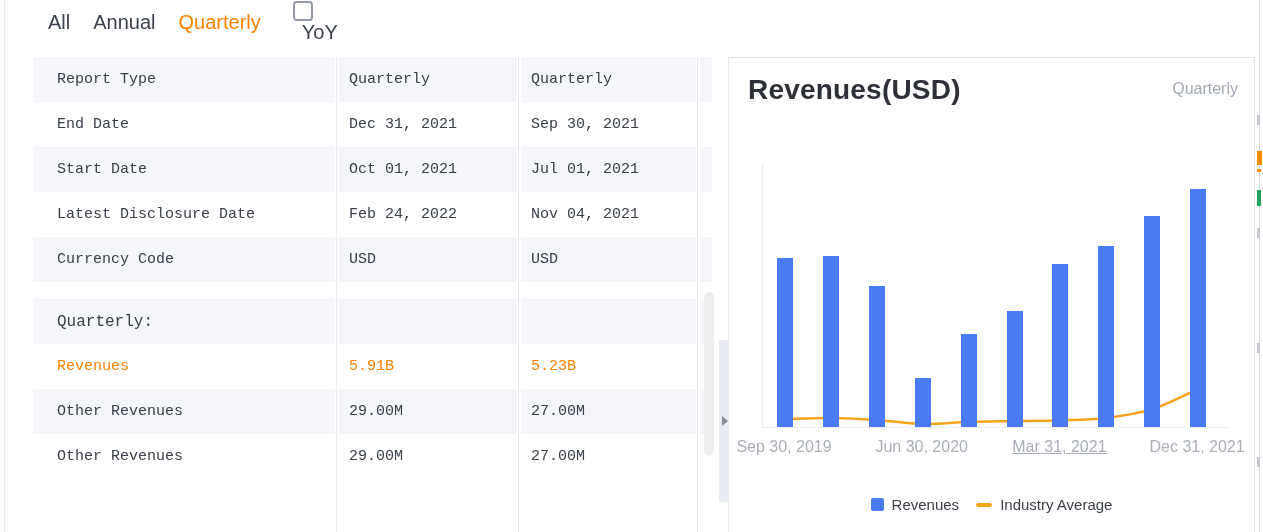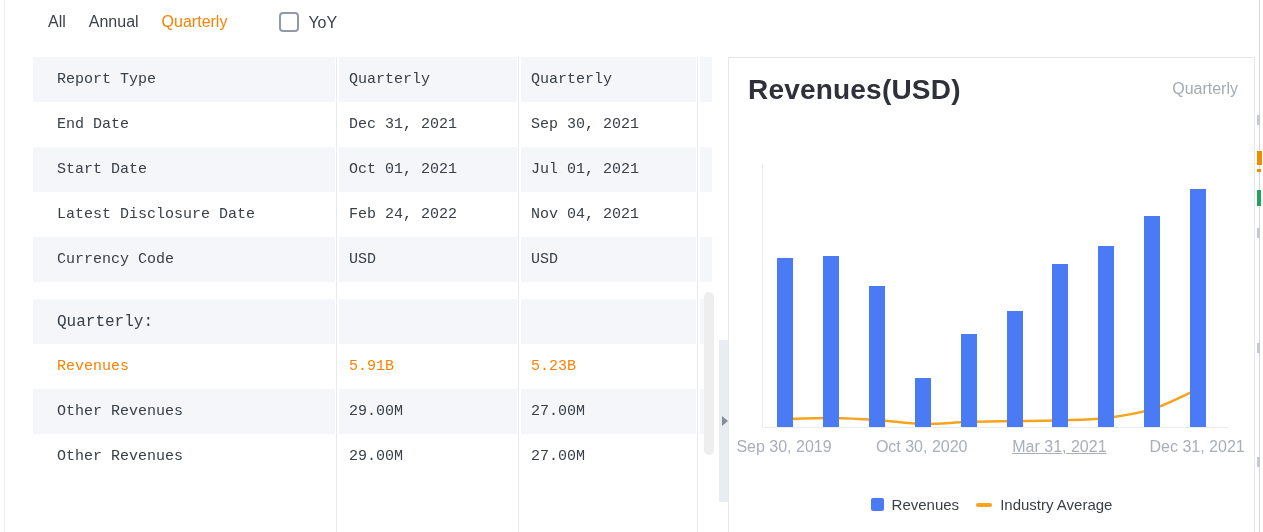--- a/index.html
+++ b/index.html
@@ -8,25 +8,25 @@
   }
   *{margin:0;padding:0;box-sizing:border-box;}
   html,body{background:#fff;}
   body{font-family:"Liberation Sans",sans-serif;color:var(--text);}
   #screen{position:relative;width:1263px;height:532px;overflow:hidden;background:#fff;}
 
   
   .page-edge{position:absolute;left:4px;top:0;width:1px;height:532px;background:#eaedf1;}
 
   
-  .tabbar{position:absolute;left:48px;top:10px;height:24px;display:flex;align-items:center;font-size:16px;}
+  .tabbar{position:absolute;left:48px;top:10px;height:24px;display:flex;align-items:center;font-size:20px;}
   .tab{color:#3c424b;cursor:pointer;white-space:nowrap;}
   .tab + .tab{margin-left:23px;}
   .tab.active{color:var(--accent);}
-  .yoy-wrap{display:flex;align-items:flex-end;margin-left:52px;}
+  .yoy-wrap{display:flex;align-items:flex-start;margin-left:32px;flex-direction:column;}
   .checkbox{width:20px;height:20px;border:2px solid #939aa6;border-radius:4px;background:#fff;}
   .yoy-label{margin-left:9px;color:#3c424b;}
 
   
   .fin-table{position:absolute;left:33px;top:57px;width:679px;}
   .frow{display:grid;grid-template-columns:302px 178px 175px 12px;column-gap:4px;height:45px;}
   .frow.spacer{height:17px;}
   .frow .cell{display:flex;align-items:center;font-size:15px;color:var(--text);overflow:hidden;white-space:nowrap;font-family:Liberation Mono, monospace;}
   .frow .cell.label{padding-left:24px;}
   .frow .cell.val{padding-left:10px;}
@@ -162,21 +162,21 @@
         <div class="bar" style="left: 151.7px; height: 49.2px;"></div>
         <div class="bar" style="left: 197.6px; height: 93.1px;"></div>
         <div class="bar" style="left: 243.5px; height: 116.1px;"></div>
         <div class="bar" style="left: 289.4px; height: 163.2px;"></div>
         <div class="bar" style="left: 335.3px; height: 181px;"></div>
         <div class="bar" style="left: 381.2px; height: 210.8px;"></div>
         <div class="bar" style="left: 427.1px; height: 238.2px;"></div>
       </div>
     <div class="xlabels" id="xlabels">
         <div class="xtick" style="left: 22px;">Sep 30, 2019</div>
-        <div class="xtick" style="left: 159.7px;">Oct 30, 2020</div>
+        <div class="xtick" style="left: 159.7px;">Jun 30, 2020</div>
         <div class="xtick" style="left: 297.4px; text-decoration: underline;">Mar 31, 2021</div>
         <div class="xtick" style="left: 435.1px;">Dec 31, 2021</div>
       </div>
 
     <div class="legend">
       <div class="legend-item">
         <div class="swatch-bar"></div>
         <span>Revenues</span>
       </div>
       <div class="legend-item">

